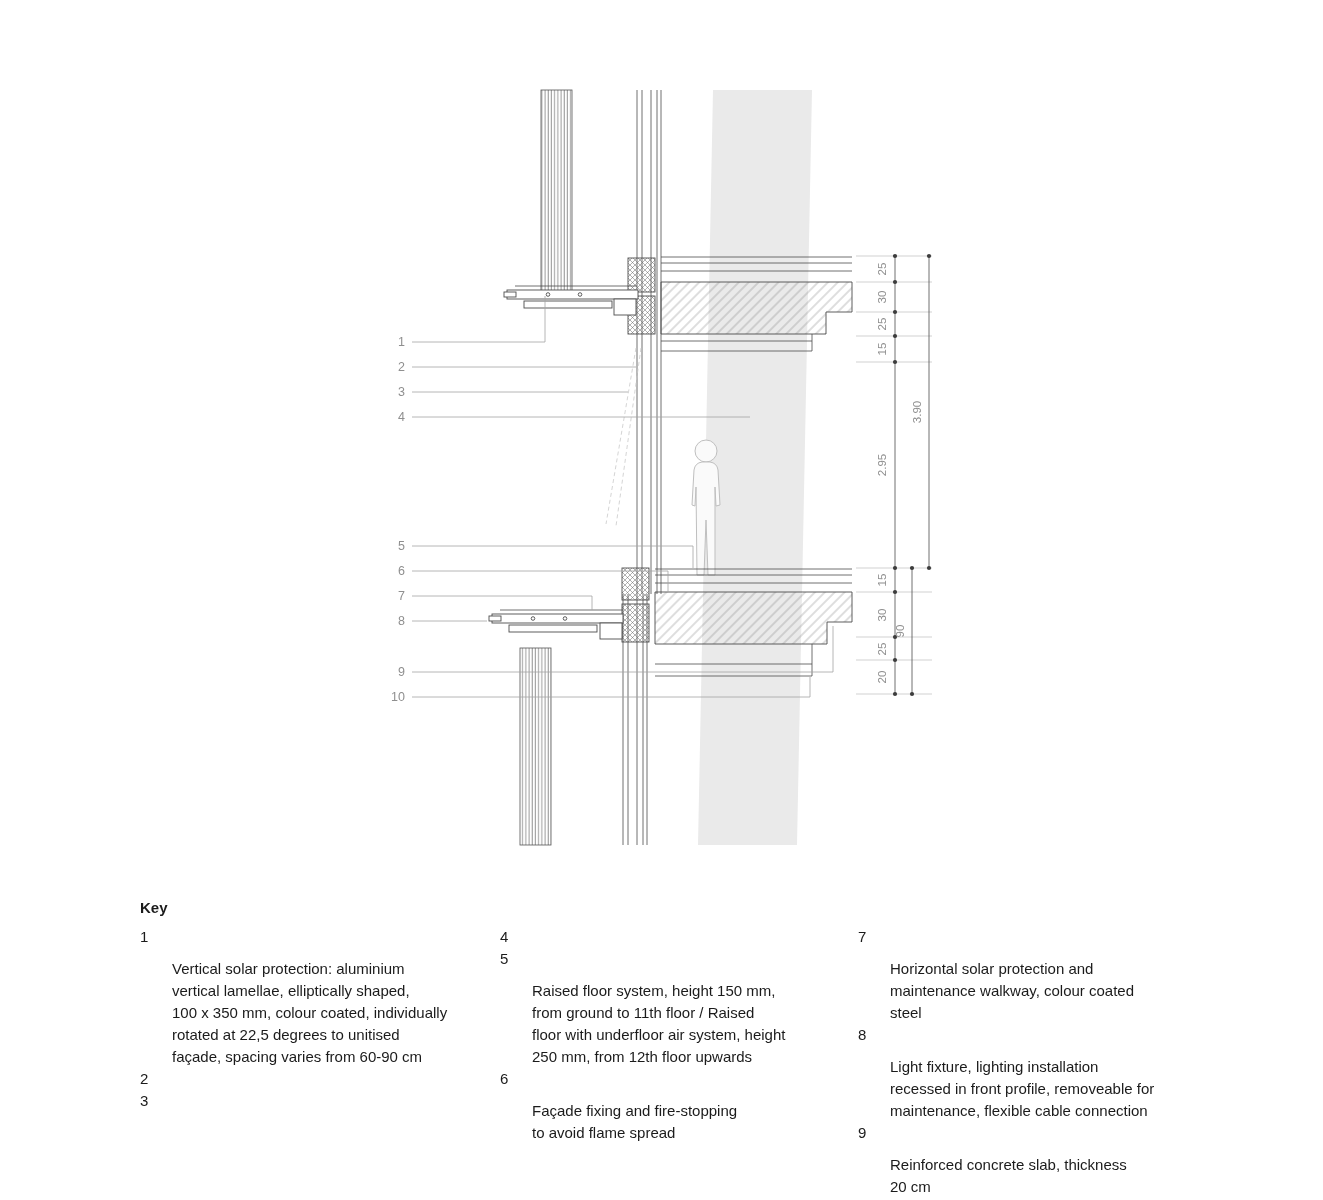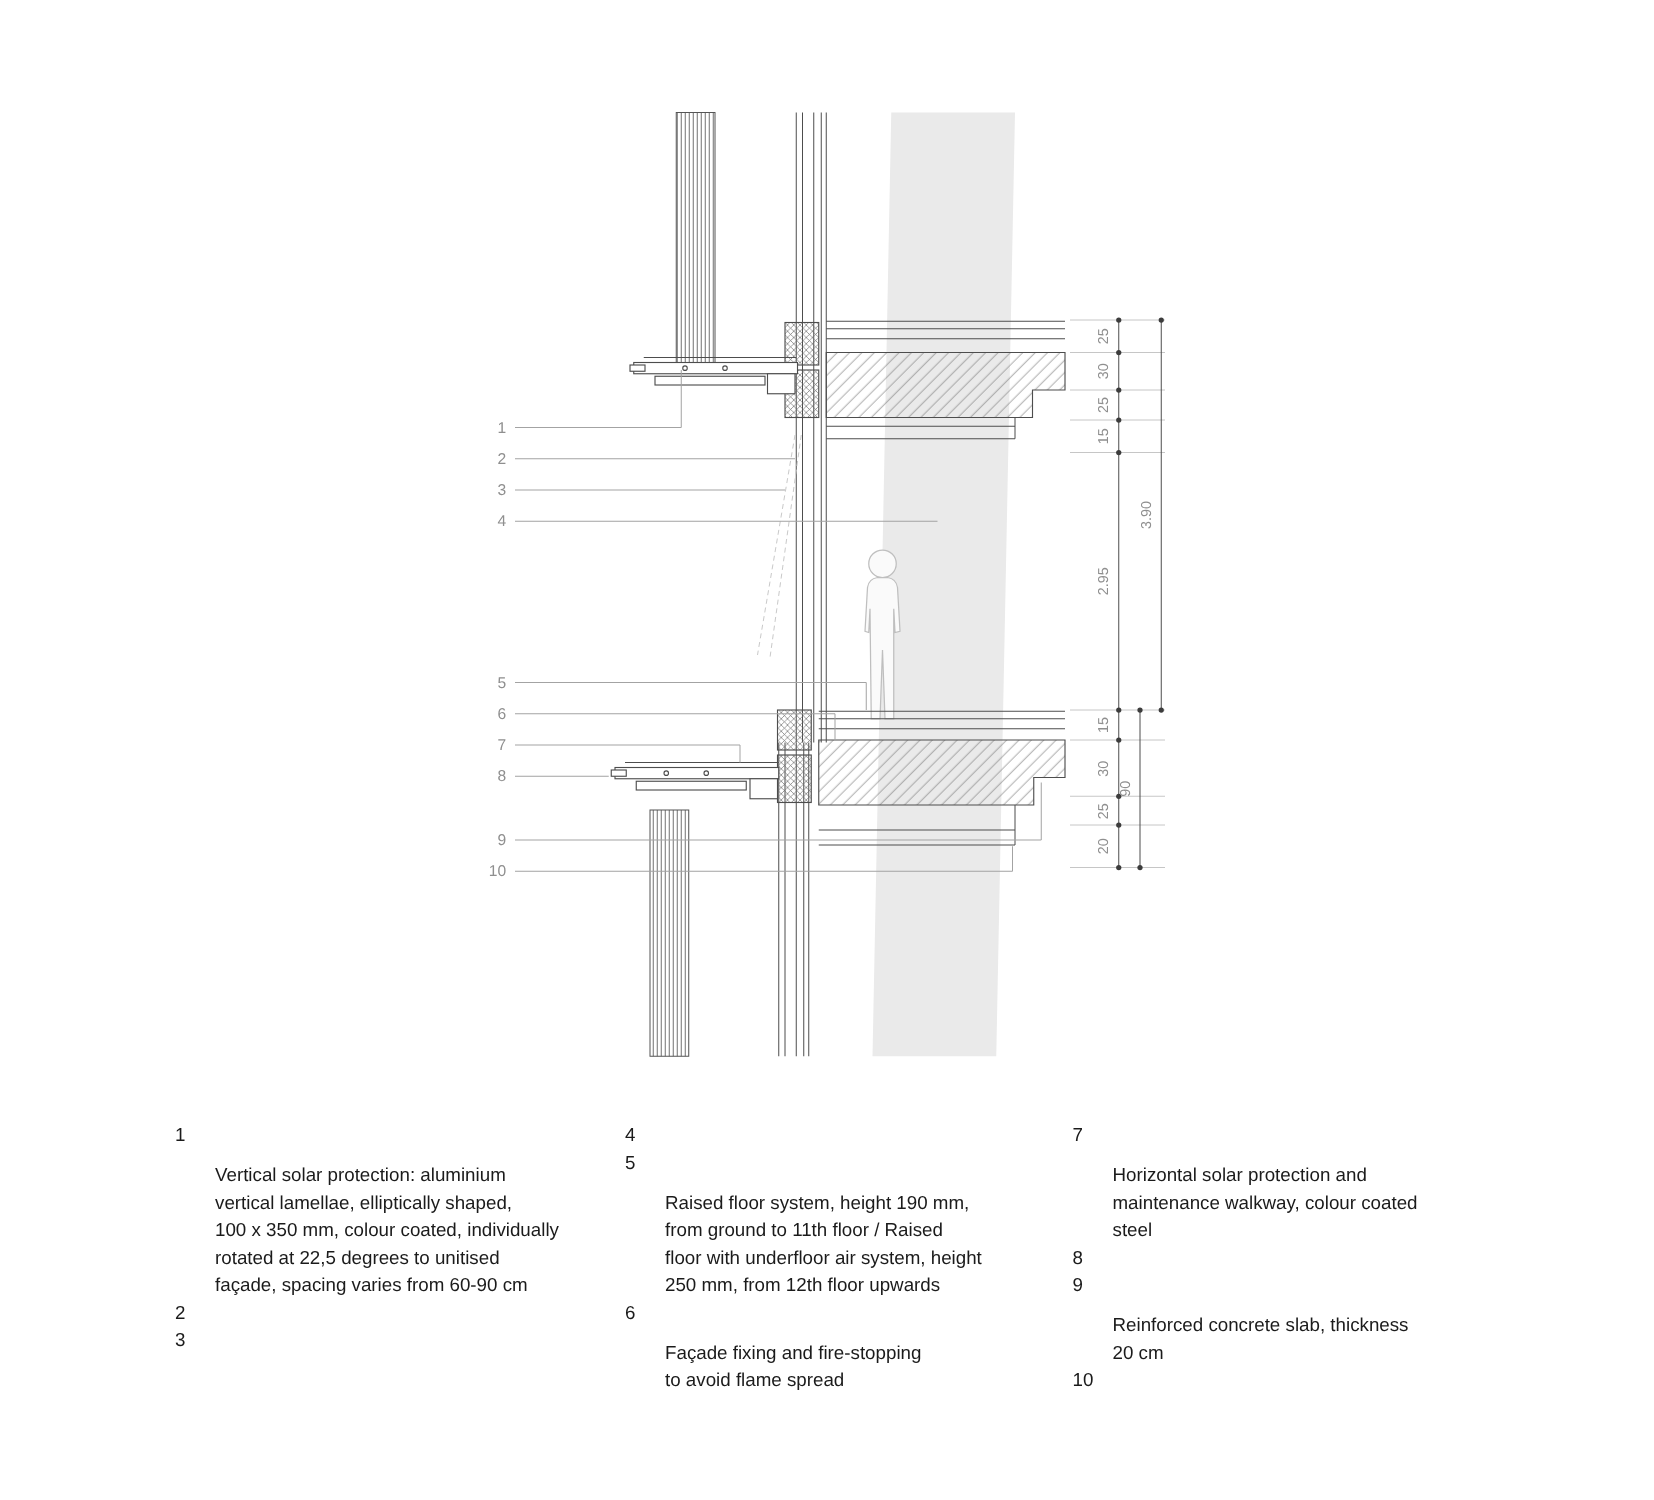--- a/index.html
+++ b/index.html
@@ -200,20 +200,21 @@
 
   <g>
     <line class="chain" x1="929" y1="256" x2="929" y2="568"></line>
     <circle class="dot" cx="929" cy="256" r="2.1"></circle>
     <circle class="dot" cx="929" cy="568" r="2.1"></circle>
     <text class="dim" x="921" y="412" text-anchor="middle" transform="rotate(-90 921 412)">3.90</text>
   </g>
 </svg>
 
 <div class="key">
+  <div class="key-title">Key</div>
   <div class="key-cols">
 
     <div class="kcol kcol1">
       <div class="kitem">
         <span class="knum">1</span>
         <span class="ktext">Vertical solar protection: aluminium
 vertical lamellae, elliptically shaped,
 100 x 350 mm, colour coated, individually
 rotated at 22,5 degrees to unitised
 façade, spacing varies from 60-90 cm</span>
@@ -228,41 +229,44 @@
 
     <div class="kcol kcol2">
       <div class="kitem">
         <span class="knum"></span>
       </div>
       <div class="kitem">
         <span class="knum">4</span>
       </div>
       <div class="kitem">
         <span class="knum">5</span>
-        <span class="ktext">Raised floor system, height 190 mm,
+        <span class="ktext">Raised floor system, height 150 mm,
 from ground to 11th floor / Raised
 floor with underfloor air system, height
 250 mm, from 12th floor upwards</span>
       </div>
       <div class="kitem">
         <span class="knum">6</span>
         <span class="ktext">Façade fixing and fire-stopping
 to avoid flame spread</span>
       </div>
     </div>
 
     <div class="kcol kcol3">
       <div class="kitem">
         <span class="knum">7</span>
         <span class="ktext">Horizontal solar protection and
 maintenance walkway, colour coated
 steel</span>
       </div>
       <div class="kitem">
         <span class="knum">8</span>
+        <span class="ktext">Light fixture, lighting installation
+recessed in front profile, removeable for
+maintenance, flexible cable connection</span>
       </div>
       <div class="kitem">
         <span class="knum">9</span>
         <span class="ktext">Reinforced concrete slab, thickness
 20 cm</span>
       </div>
       <div class="kitem">
         <span class="knum">10</span>
       </div>
     </div>

